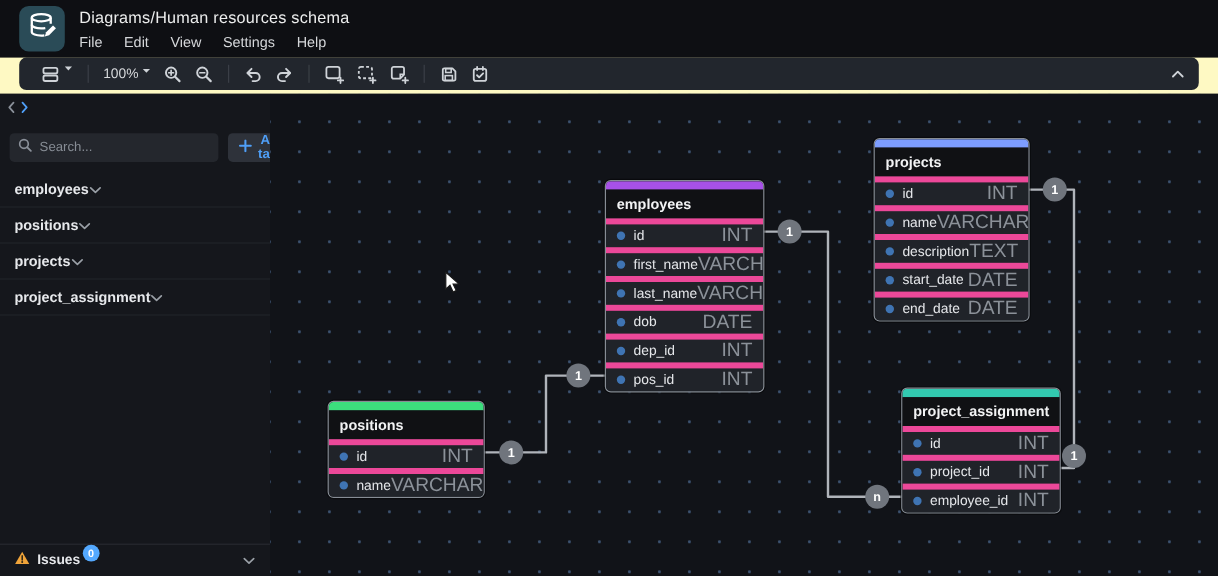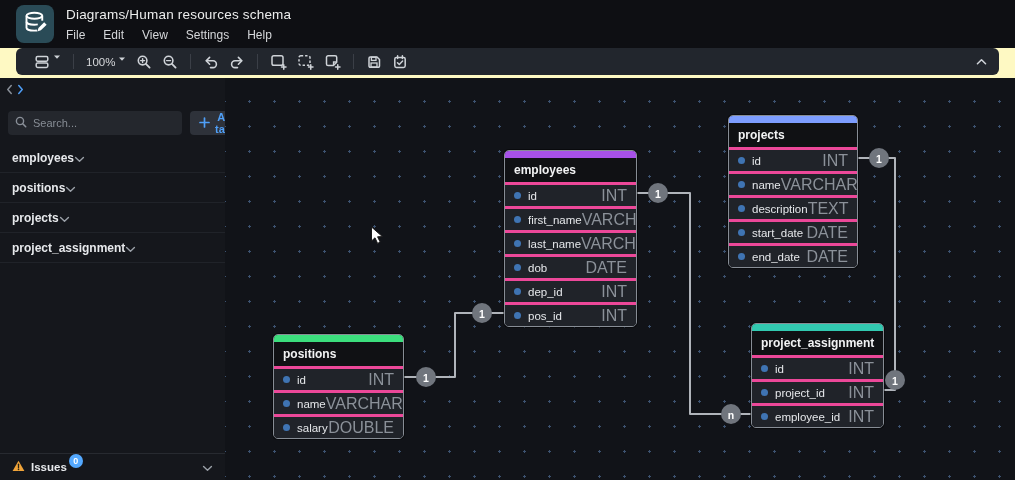--- a/index.html
+++ b/index.html
@@ -56,21 +56,21 @@
             background-image:radial-gradient(circle, #3c5270 1px, rgba(0,0,0,0) 1.4px);
             background-size:25px 25px; background-position:12px 11px; overflow:hidden; cursor:default; }
   #rel-svg { position:absolute; inset:0; z-index:1; }
   .rel-path { fill:none; stroke:#b0b4ba; stroke-width:2; stroke-linejoin:round; stroke-linecap:round; }
   .rel-circle { fill:#70757d; }
   .rel-label { fill:#ffffff; font-size:10.5px; font-weight:700; text-anchor:middle; dominant-baseline:central; font-family:"Liberation Sans", sans-serif; }
   #tables-layer { position:absolute; inset:0; z-index:2; }
   .dtable { position:absolute; border:1px solid #878d95; border-radius:5px; overflow:hidden; background:#1f2227; box-shadow:0 0 0 1px rgba(0,0,0,.45); cursor:move; }
   .dt-strip { height:7px; }
   .dt-title { height:24px; background:#101114; display:flex; align-items:center; padding:0 9px; font-size:12px; font-weight:700; color:#f2f3f4; }
-  .dt-row { height:24px; display:flex; align-items:center; padding:0 9px; background:#202329; border-top:3px solid #ec4899; }
+  .dt-row { height:24px; display:flex; align-items:center; padding:0 9px; background:#202329; border-top:5px solid #ec4899; }
   .dt-dot { width:7px; height:7px; border-radius:50%; background:#3f74b3; margin-right:7px; flex:0 0 auto; }
   .dt-fname { font-size:11.5px; color:#e5e7ea; }
   .dt-ftype { margin-left:auto; font-size:16px; color:#8b9199; }
   #cursor { position:absolute; z-index:5; }
 </style>
 </head>
 <body>
 
 <div class="app">
 
@@ -406,25 +406,20 @@
             <div class="dt-row">
               <span class="dt-dot"></span>
               <span class="dt-fname">id</span>
               <span class="dt-ftype">INT</span>
             </div>
             <div class="dt-row">
               <span class="dt-dot"></span>
               <span class="dt-fname">name</span>
               <span class="dt-ftype">VARCHAR</span>
             </div>
-            <div class="dt-row">
-              <span class="dt-dot"></span>
-              <span class="dt-fname">salary</span>
-              <span class="dt-ftype">DOUBLE</span>
-            </div>
           </div>
           <div class="dtable" style="left: 526px; top: 245px; width: 133px;">
             <div class="dt-strip" style="background: rgb(50, 201, 176);"></div>
             <div class="dt-title">project_assignment</div>
             <div class="dt-row">
               <span class="dt-dot"></span>
               <span class="dt-fname">id</span>
               <span class="dt-ftype">INT</span>
             </div>
             <div class="dt-row">

